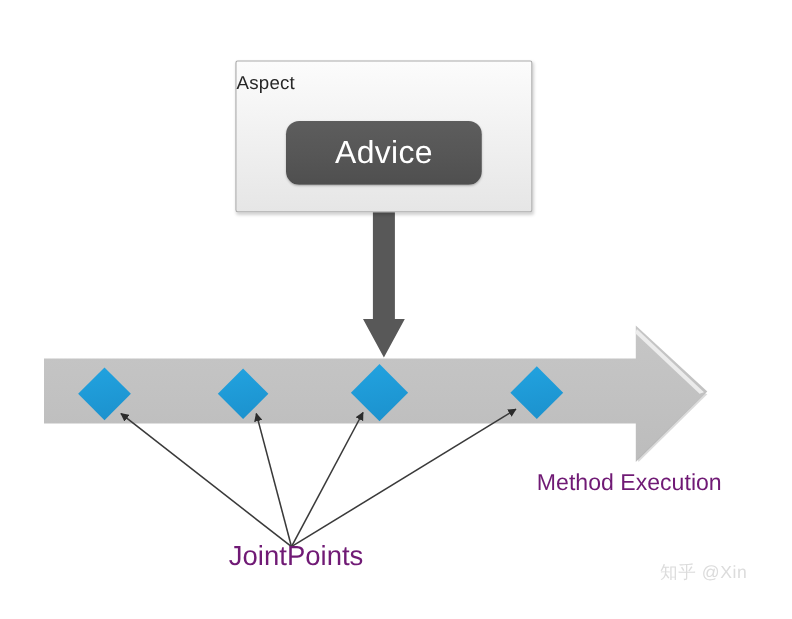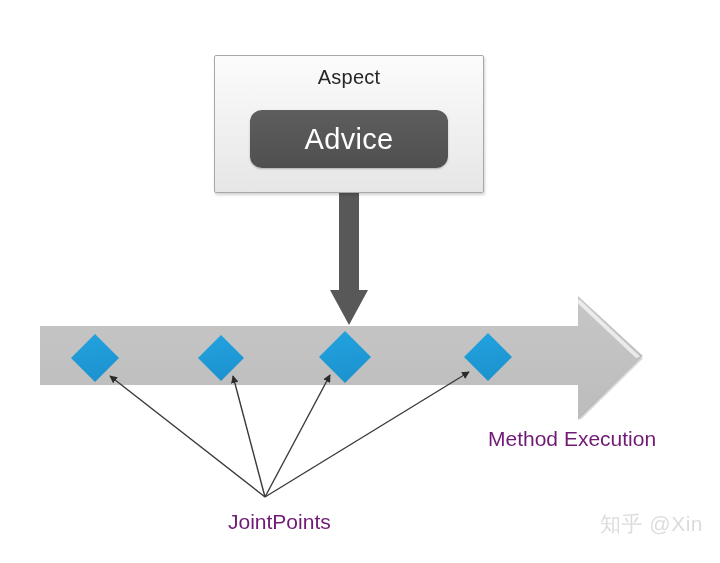--- a/index.html
+++ b/index.html
@@ -37,31 +37,30 @@
     border: 1px solid #a8a8a8;
     border-radius: 2px;
     background: linear-gradient(to bottom, #fcfcfc 0%, #f2f2f2 45%, #e6e6e6 100%);
     box-shadow: 1px 2px 3px rgba(0,0,0,0.18);
   }
   .aspect-title {
     position: absolute;
     left: 0;
     top: 10px;
     width: 100%;
-    text-align: center;
-    font-size: 20px;
+    font-size: 17px;
     color: #262626;
     letter-spacing: 0.2px;
   }
   .advice-chip {
     position: absolute;
     left: 50%;
     transform: translateX(-50%);
     top: 54px;
-    width: 198px;
+    width: 178px;
     height: 58px;
     border-radius: 12px;
     background: linear-gradient(to bottom, #5d5d5d 0%, #565656 55%, #4f4f4f 100%);
     box-shadow: 0 1px 2px rgba(0,0,0,0.25);
     text-align: right;
   }
   .advice-label {
     position: absolute;
     left: 0;
     top: 0;
@@ -81,31 +80,30 @@
     color: #701a75;
     white-space: nowrap;
   }
   .lbl-method {
     left: 488px;
     top: 427px;
     font-size: 21px;
   }
   .lbl-jointpoints {
     left: 208px;
-    top: 510px;
-    font-size: 21px;
-    margin-left: 20px;
+    top: 492px;
+    font-size: 25px;
   }
 
   
   .watermark {
     position: absolute;
     left: 600px;
     top: 510px;
-    font-size: 21px;
+    font-size: 16px;
     color: #dcdcdc;
     white-space: nowrap;
     letter-spacing: 0.5px;
   }
 </style>
 </head>
 <body>
 
 <div id="canvas">
 

